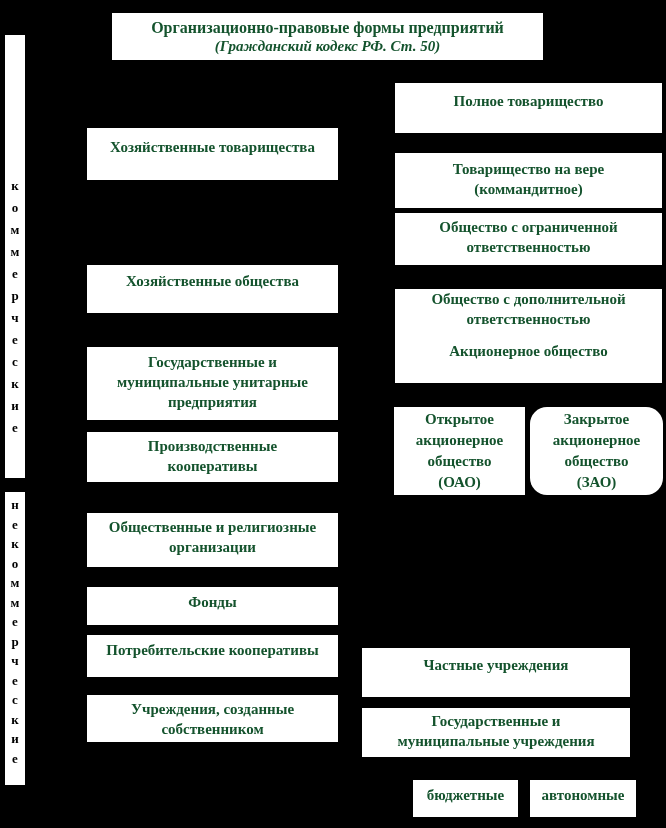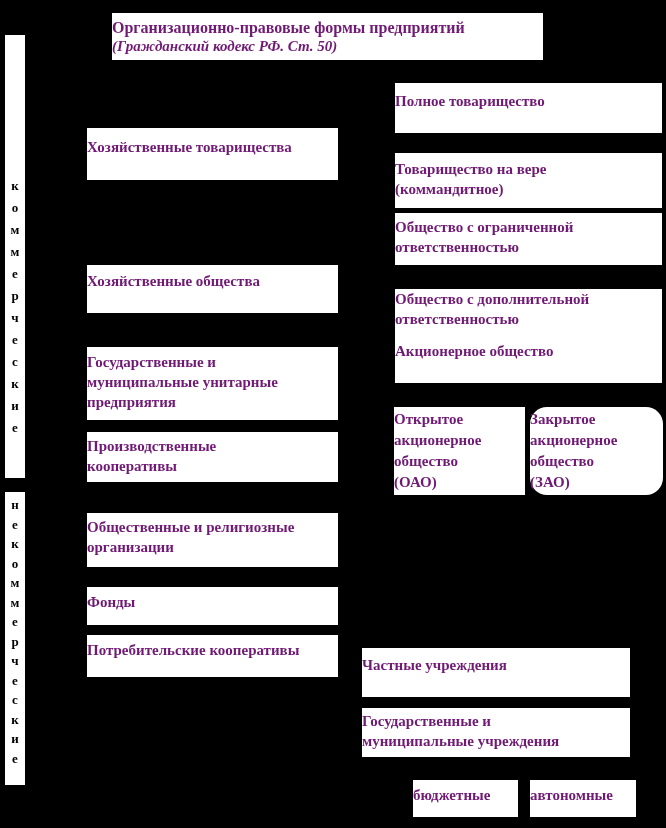--- a/index.html
+++ b/index.html
@@ -2,22 +2,22 @@
 <html><head>
 <meta charset="utf-8">
 <style>
   html,body{margin:0;padding:0;background:#000;}
   .canvas{
     position:relative;width:666px;height:828px;background:#000000;
     font-family:"Liberation Serif","DejaVu Serif",serif;
     font-weight:bold;color:#000000;overflow:hidden;
   }
   .box{
-    position:absolute;background:#ffffff;color:#701a75;
-    font-size:15px;line-height:20px;
+    position:absolute;background:#ffffff;color:#14532d;
+    text-align:center;font-size:15px;line-height:20px;
     box-sizing:border-box;
   }
   
   .title-box{left:112px;top:13px;width:431px;height:47px;padding-top:4px;}
   .t1{font-size:16px;line-height:21px;}
   .t2{font-style:italic;font-size:15px;line-height:17px;}
   
   .strip{
     position:absolute;left:5px;width:20px;background:#ffffff;
     text-align:center;font-size:13px;box-sizing:border-box;
@@ -64,20 +64,21 @@
   <div class="strip strip1">к<br>о<br>м<br>м<br>е<br>р<br>ч<br>е<br>с<br>к<br>и<br>е</div>
   <div class="strip strip2">н<br>е<br>к<br>о<br>м<br>м<br>е<br>р<br>ч<br>е<br>с<br>к<br>и<br>е</div>
 
   <div class="box lb b1">Хозяйственные товарищества</div>
   <div class="box lb b2">Хозяйственные общества</div>
   <div class="box lb b3">Государственные и<br>муниципальные унитарные<br>предприятия</div>
   <div class="box lb b4">Производственные<br>кооперативы</div>
   <div class="box lb b5">Общественные и религиозные<br>организации</div>
   <div class="box lb b6">Фонды</div>
   <div class="box lb b7">Потребительские кооперативы</div>
+  <div class="box lb b8">Учреждения, созданные<br>собственником</div>
 
   <div class="box rb r1">Полное товарищество</div>
   <div class="box rb r2">Товарищество на вере<br>(коммандитное)</div>
   <div class="box rb r3">Общество с ограниченной<br>ответственностью</div>
   <div class="box rb r4">Общество с дополнительной<br>ответственностью</div>
   <div class="box rb r5">Акционерное общество</div>
   <div class="box oao">Открытое<br>акционерное<br>общество<br>(ОАО)</div>
   <div class="box zao">Закрытое<br>акционерное<br>общество<br>(ЗАО)</div>
   <div class="box priv">Частные учреждения</div>
   <div class="box gos">Государственные и<br>муниципальные учреждения</div>

